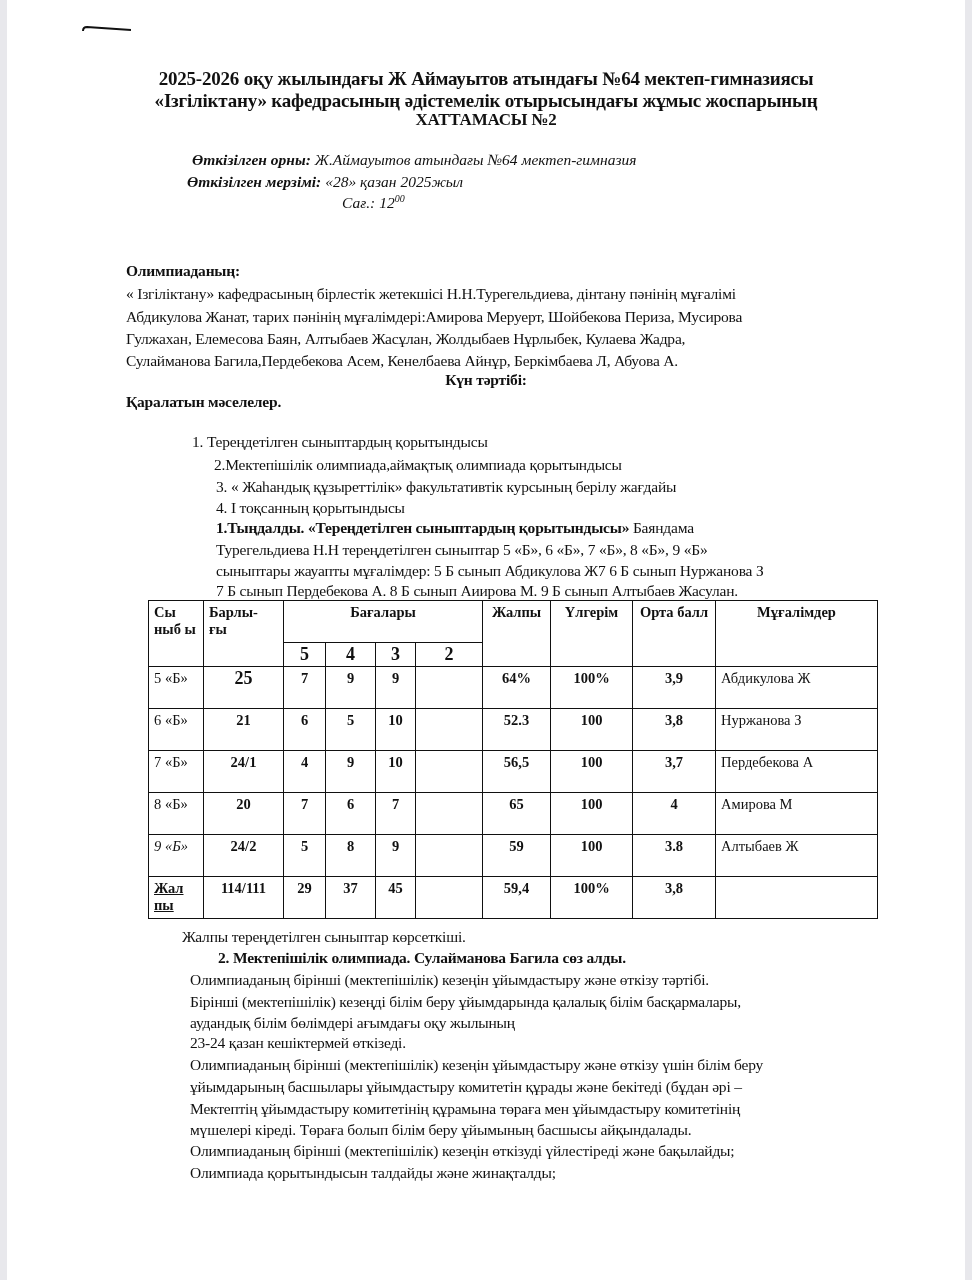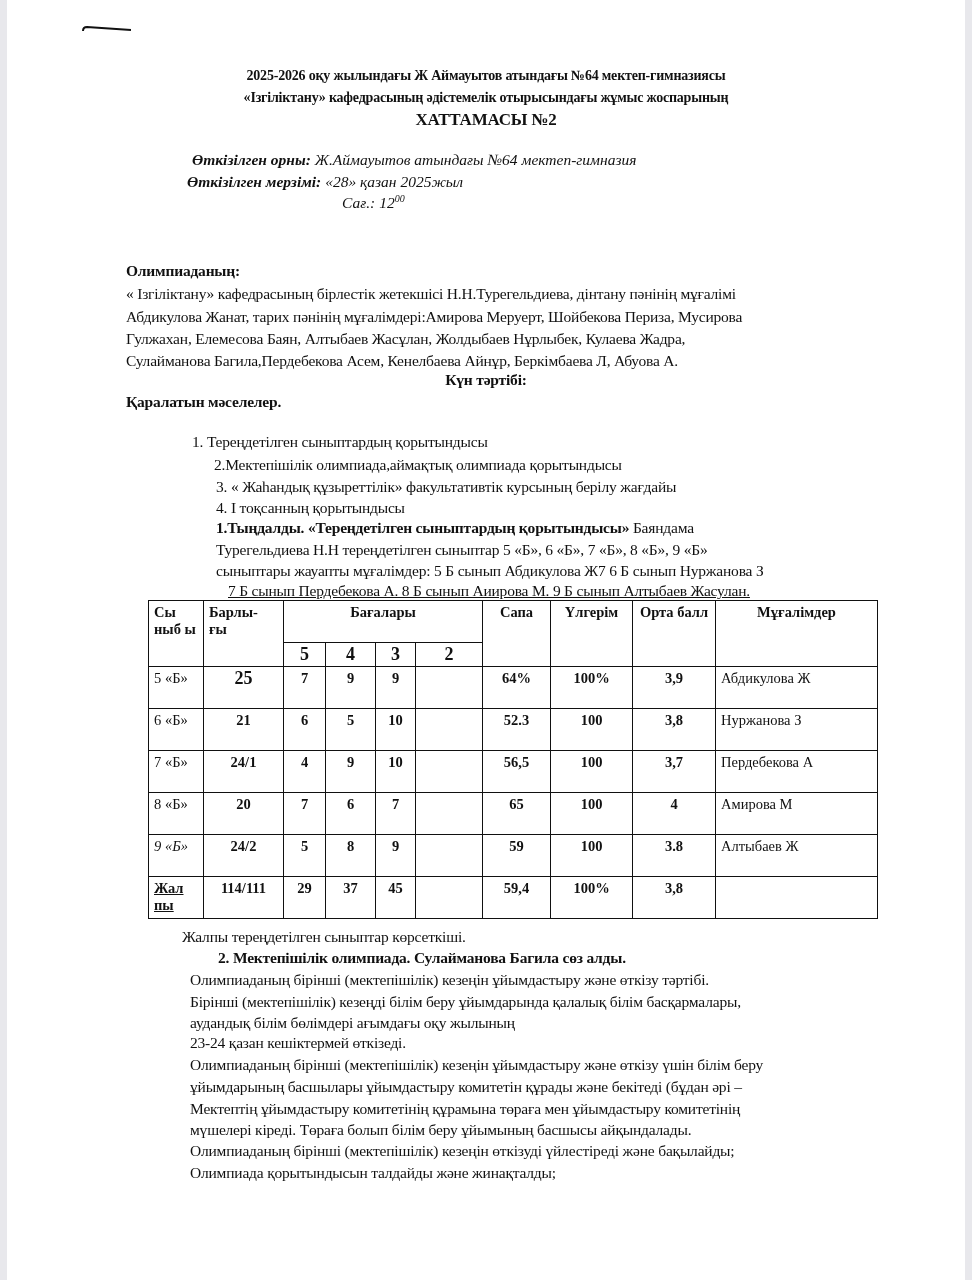--- a/index.html
+++ b/index.html
@@ -6,21 +6,21 @@
   body {
     width: 972px; height: 1280px; position: relative; overflow: hidden;
     background: #ffffff;
     font-family: "Liberation Serif", serif;
     color: #111;
   }
   .edge-left { position: absolute; left: 0; top: 0; width: 7px; height: 1280px; background: #e8e8ec; }
   .edge-right { position: absolute; right: 0; top: 0; width: 7px; height: 1280px; background: #e8e8ec; }
   .pen-mark { position: absolute; left: 82px; top: 26px; width: 50px; height: 6px; }
   .abs { position: absolute; white-space: nowrap; }
-  .title { left: 0; width: 972px; text-align: center; font-weight: bold; font-size: 14px; letter-spacing: -0.2px; }
+  .title { left: 0; width: 972px; text-align: center; font-weight: bold; font-size: 19px; letter-spacing: -0.2px; }
   .meta { font-style: italic; font-weight: bold; font-size: 15.5px; }
   .meta .v { font-weight: normal; }
   .body-text { font-size: 15.5px; letter-spacing: -0.2px; }
   .bold { font-weight: bold; }
   table.res {
     position: absolute; left: 148px; top: 600px; width: 730px;
     border-collapse: collapse; font-size: 14.5px; font-weight: bold;
   }
   table.res td, table.res th {
     border: 1.6px solid #111; padding: 3px 5px; vertical-align: top;
@@ -74,41 +74,41 @@
 <div class="abs body-text" style="left:192px; top:433px;">1.   Тереңдетілген сыныптардың қорытындысы</div>
 <div class="abs body-text" style="left:214px; top:456px;">2.Мектепішілік олимпиада,аймақтық олимпиада қорытындысы</div>
 <div class="abs body-text" style="left:216px; top:478px;">3. « Жаһандық құзыреттілік» факультативтік курсының берілу жағдайы</div>
 <div class="abs body-text" style="left:216px; top:499px;">4.  І тоқсанның қорытындысы</div>
 
 <div class="abs body-text" style="left:216px; top:519px;">
   <span class="bold">1.Тыңдалды. «Тереңдетілген сыныптардың қорытындысы»</span><span>  Баяндама</span>
 </div>
 <div class="abs body-text" style="left:216px; top:541px;">Турегельдиева Н.Н тереңдетілген сыныптар 5 «Б», 6 «Б», 7 «Б», 8 «Б», 9 «Б»</div>
 <div class="abs body-text" style="left:216px; top:562px;">сыныптары жауапты мұғалімдер: 5  Б сынып Абдикулова Ж7 6 Б сынып Нуржанова З</div>
-<div class="abs body-text" style="left:228px; top:582px;text-decoration:underline;">7 Б сынып Пердебекова А. 8 Б сынып Аиирова М. 9 Б сынып Алтыбаев Жасулан.</div>
+<div class="abs body-text" style="left:216px; top:582px;">7 Б сынып Пердебекова А. 8 Б сынып Аиирова М. 9 Б сынып Алтыбаев Жасулан.</div>
 
 <table class="res">
   <colgroup>
     <col style="width:55px">
       <col style="width:80px">
     <col style="width:42px">
       <col style="width:50px">
       <col style="width:40px">
       <col style="width:67px">
     <col style="width:68px">
       <col style="width:82px">
       <col style="width:83px">
       <col>
   </colgroup>
   <tbody>
       <tr style="height:42px;">
     <th class="left" rowspan="2" style="width:44px; white-space:normal;">Сы ныб ы</th>
     <th class="left" rowspan="2" style="white-space:normal;">Барлы- ғы</th>
     <th colspan="4">Бағалары</th>
-    <th rowspan="2">Сапа</th>
+    <th rowspan="2">Жалпы</th>
     <th rowspan="2">Үлгерім</th>
     <th rowspan="2" style="white-space:normal;">Орта балл</th>
     <th rowspan="2">Мұғалімдер</th>
   </tr>
   <tr style="height:24px;">
     <th class="grade-h">5</th>
     <th class="grade-h">4</th>
     <th class="grade-h">3</th>
     <th class="grade-h">2</th>
   </tr>

